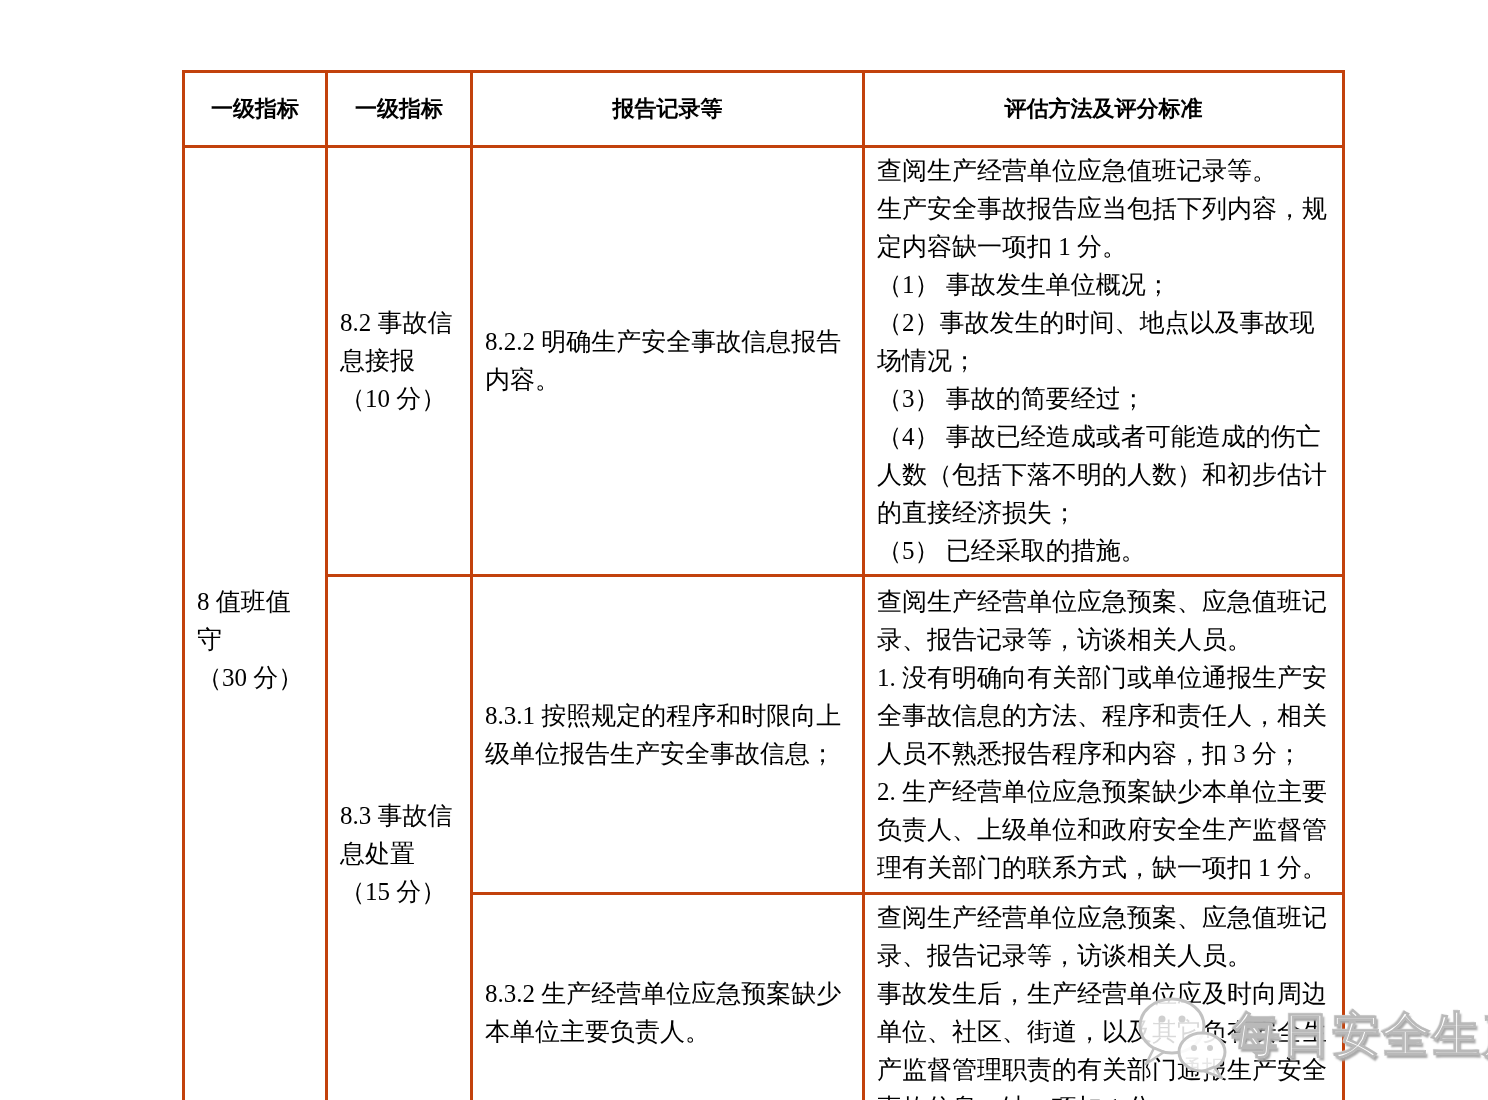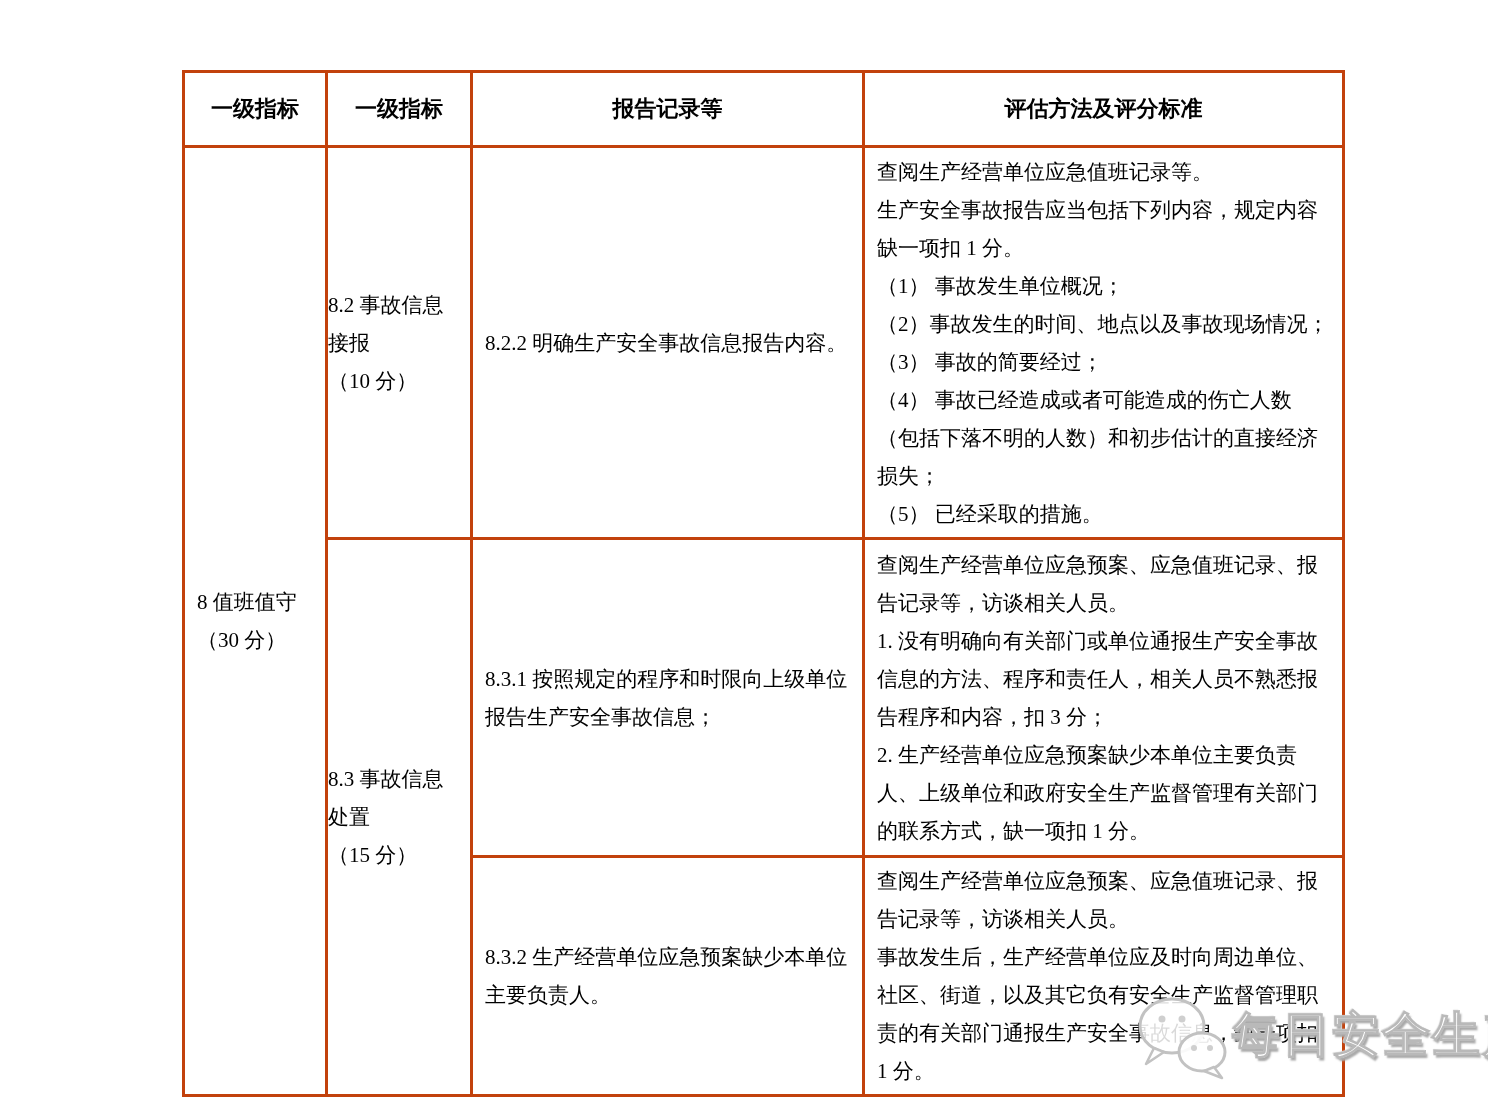--- a/index.html
+++ b/index.html
@@ -45,30 +45,30 @@
     overflow: hidden;
   }
   .eval-table th {
     font-family: "Liberation Sans", "DejaVu Sans", sans-serif;
     font-weight: 700;
     font-size: 22px;
     text-align: center;
     border-bottom: 2px solid #000000;
   }
   .eval-table td {
-    font-size: 21px;
+    font-size: 25px;
     line-height: 38px;
     text-align: left;
   }
   tr.header-row { height: 75px; }
   tr.row-1 { height: 392px; }
   tr.row-2 { height: 318px; }
   tr.row-3 { height: 227px; }
   td.c1 { padding: 4px 10px 4px 12px; }
-  td.c2 { padding: 4px 8px 4px 0; }
+  td.c2 { padding: 4px 8px 4px 12px; }
   td.c3 { padding: 4px 12px 4px 12px; }
   td.c4 { padding: 4px 10px 4px 12px; }
   .watermark {
     position: absolute;
     left: 1132px;
     top: 990px;
     display: flex;
     align-items: center;
     z-index: 5;
     pointer-events: none;

